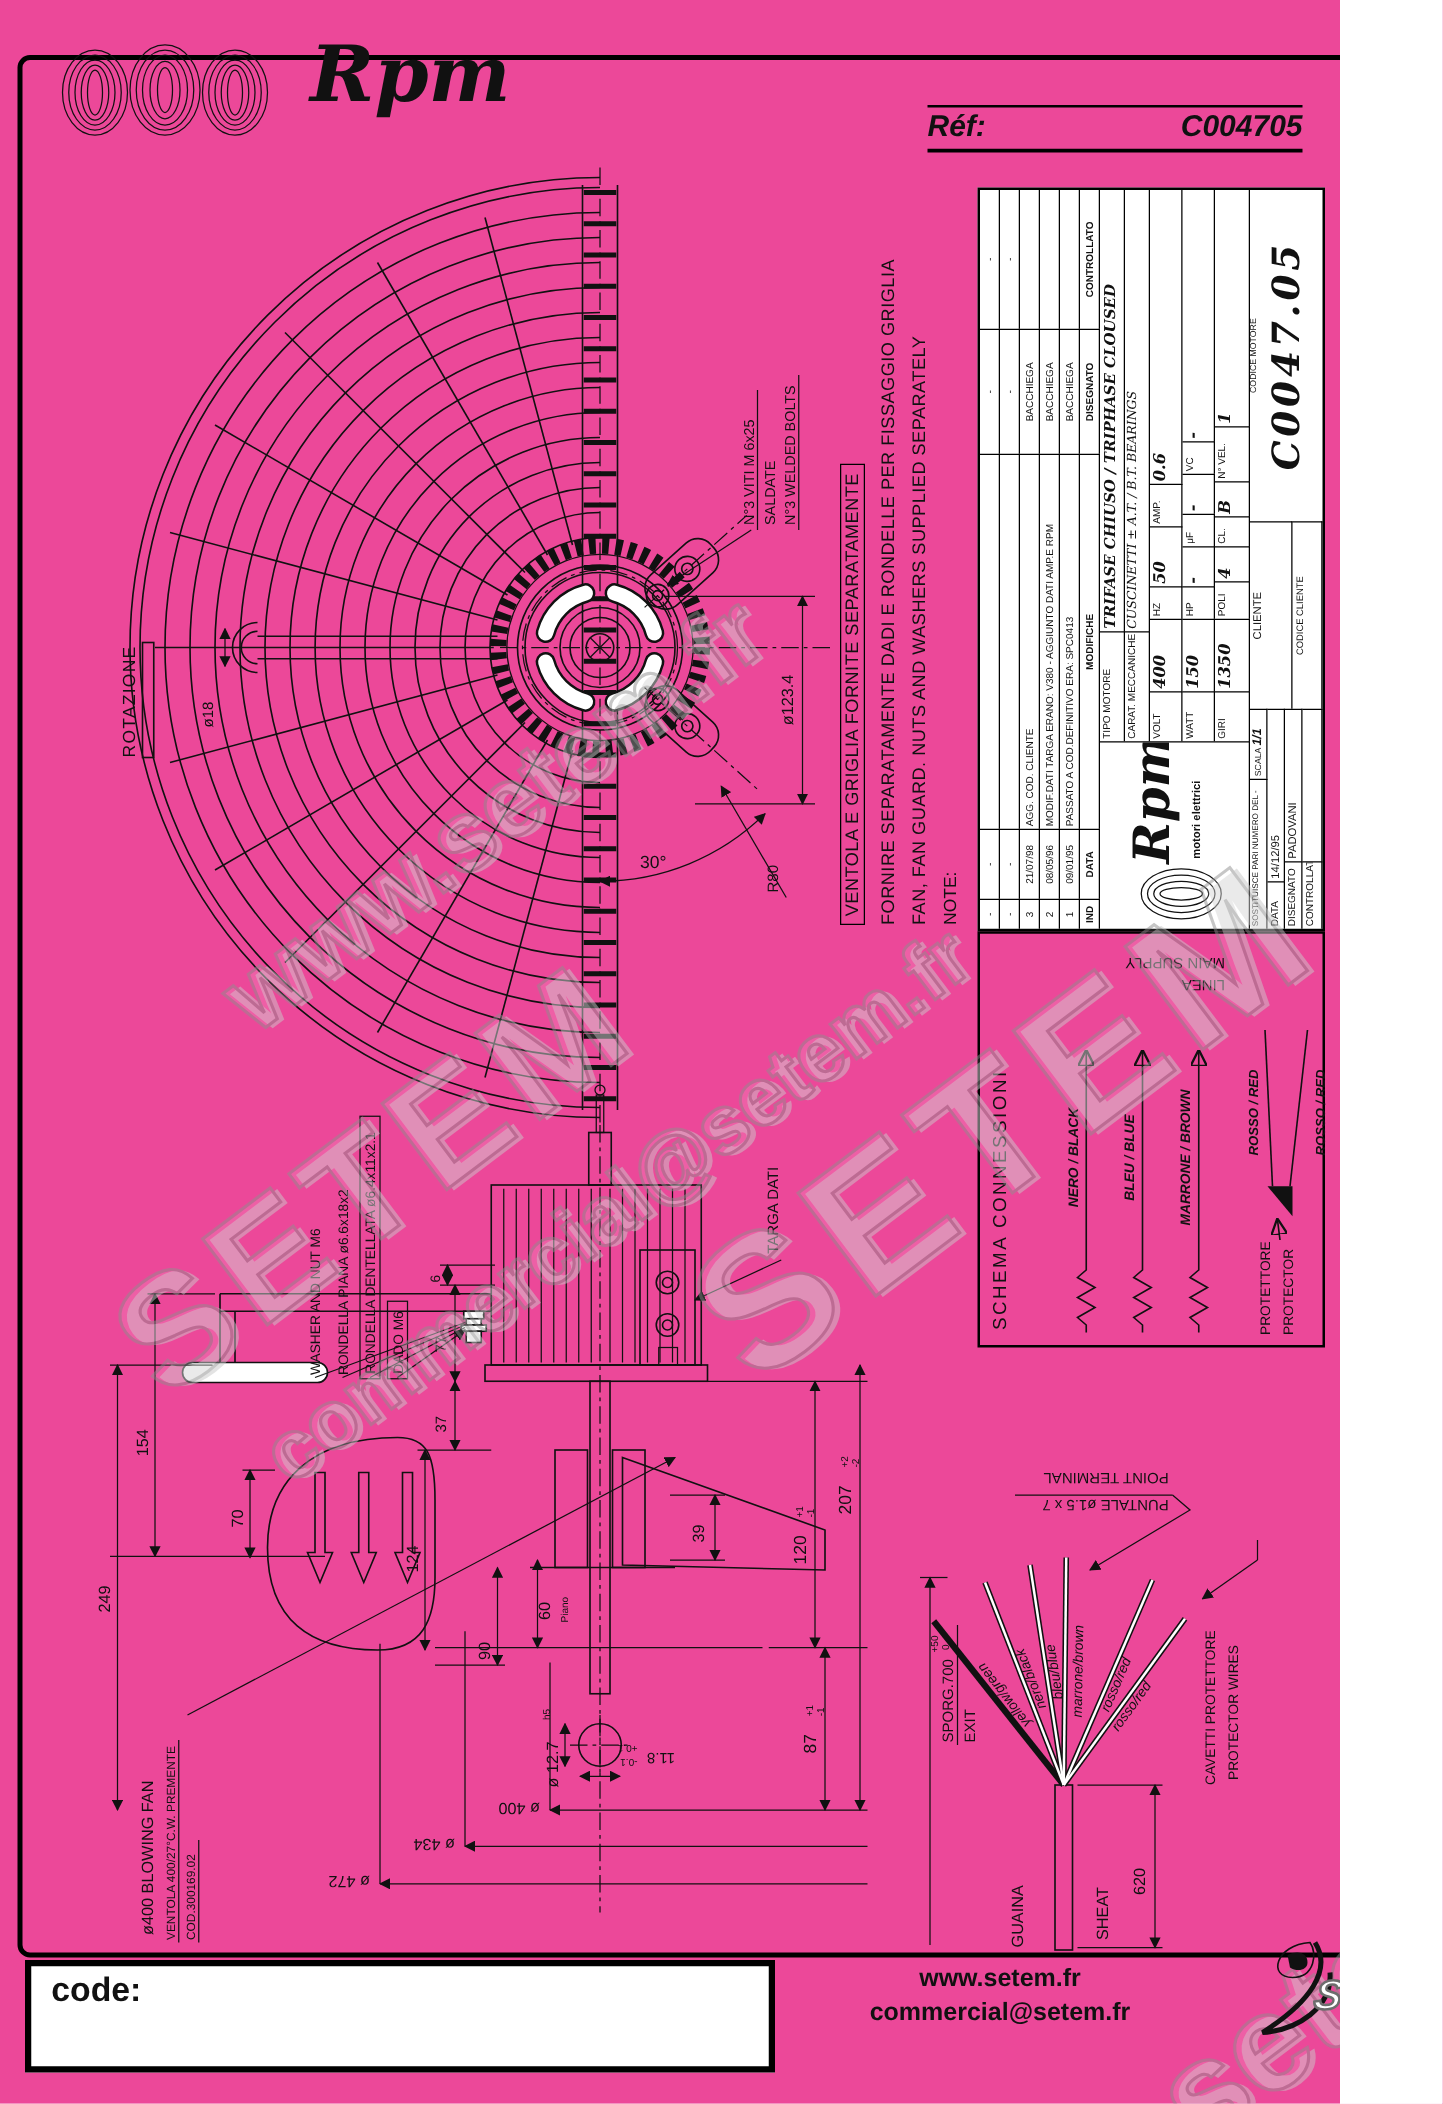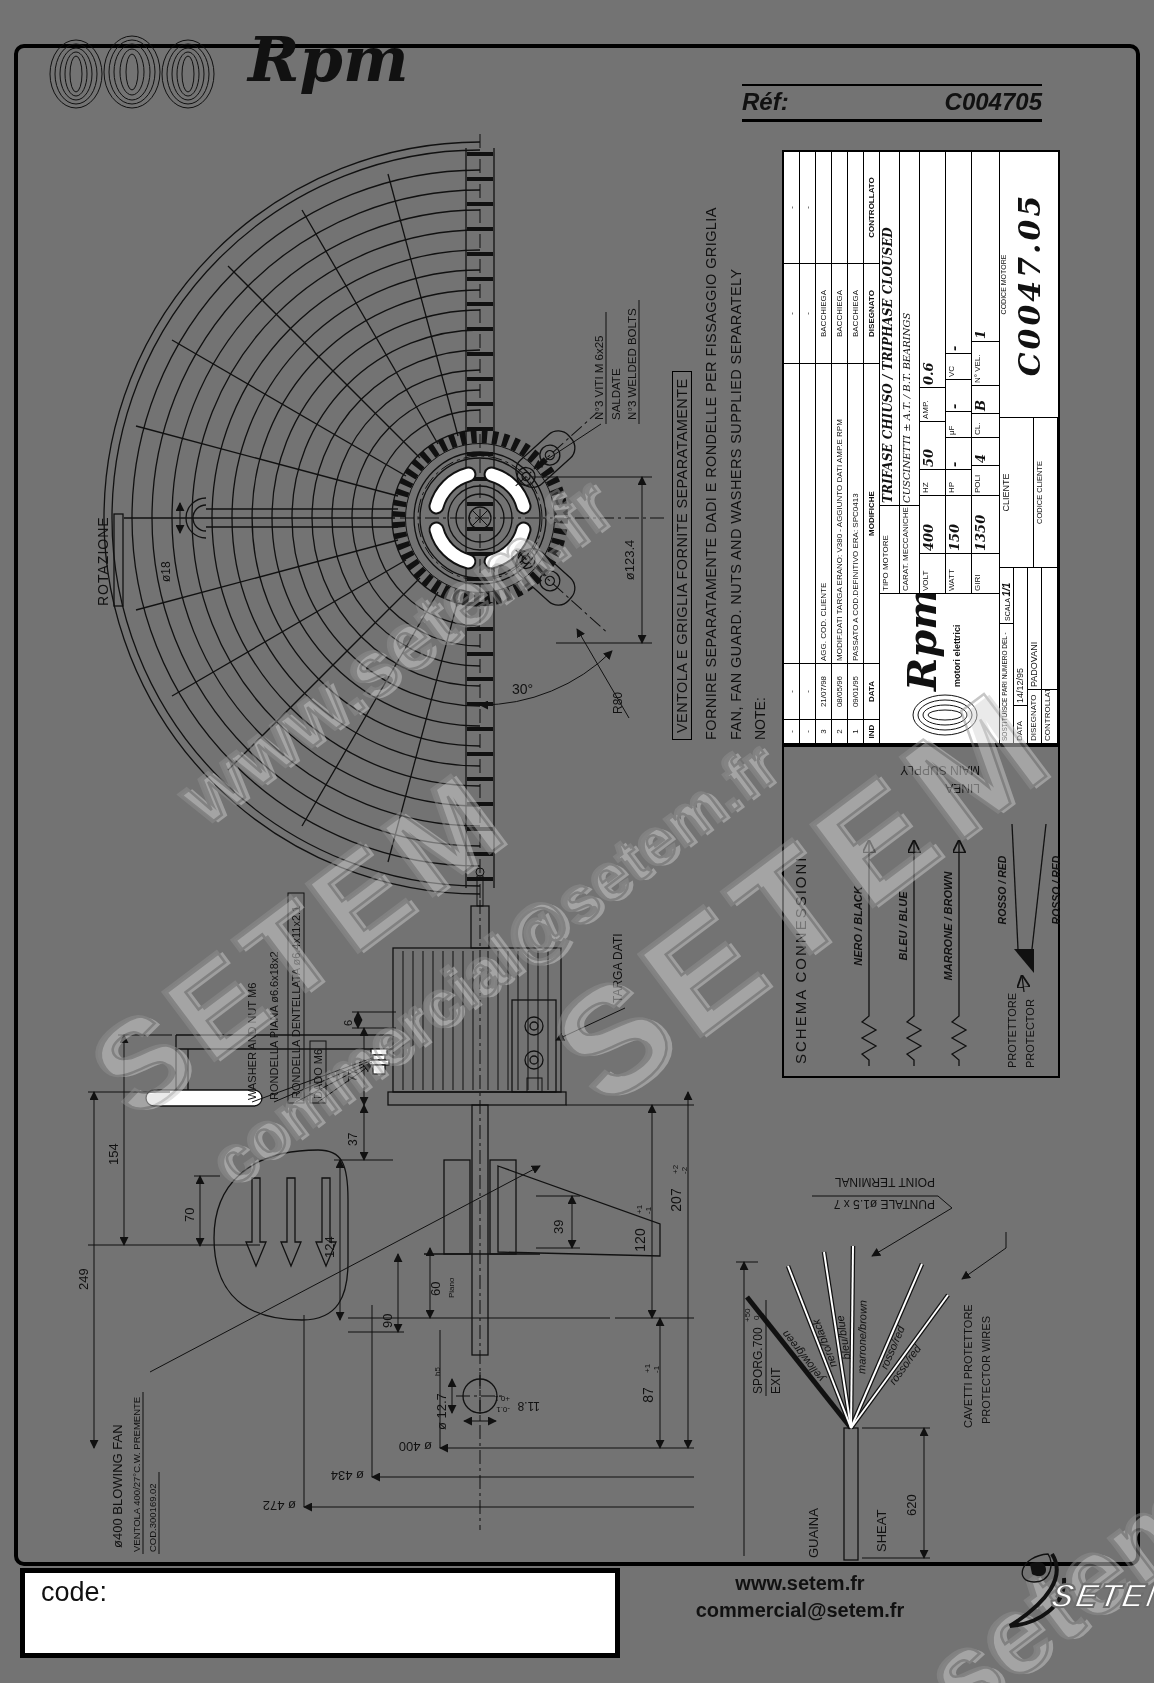--- a/index.html
+++ b/index.html
@@ -1,16 +1,16 @@
 <!DOCTYPE html>
 <html><head>
 <meta charset="utf-8">
 <style>
   html,body{margin:0;padding:0;background:#fff;}
-  #page{position:relative;width:1154px;height:1683px;background:#737373;overflow:hidden;
+  #page{position:relative;width:1072px;height:1683px;background:#ec4899;overflow:hidden;
         font-family:"Liberation Sans",sans-serif;color:#111;}
   .abs{position:absolute;}
   svg{position:absolute;overflow:visible;}
   svg text{fill:#111;font-family:"Liberation Sans",sans-serif;}
   .frame{position:absolute;left:14px;top:44px;width:1118px;height:1514px;border:4px solid #000;border-radius:10px;}
   
   .brand-rpm{font-family:"DejaVu Serif",serif;font-style:italic;font-weight:bold;font-size:62px;line-height:60px;}
   .refbox{position:absolute;left:742px;top:40px;width:300px;border-bottom:3px solid #000;padding-bottom:3px;
           font-style:italic;font-weight:bold;font-size:24px;display:flex;justify-content:space-between;margin-top:48px;}
   .refbox2{position:absolute;left:742px;top:84px;width:300px;height:2px;background:#000;}
@@ -30,21 +30,21 @@
   .codice{font-family:"DejaVu Serif",serif;font-style:italic;font-weight:bold;font-size:30px;letter-spacing:3px;text-align:center;}
   
   .sblock{position:absolute;left:782px;top:1078px;width:333px;height:278px;border:2px solid #000;
           transform:rotate(-90deg);transform-origin:0 0;background:transparent;box-sizing:border-box;}
   
   .wm{position:absolute;font-weight:bold;color:rgba(255,255,255,.25);
       -webkit-text-stroke:2.5px #8f8f8f;text-shadow:4px 4px 0 #c9c9c9;opacity:.5;
       transform-origin:0 0;white-space:nowrap;pointer-events:none;}
   
   .codebox{position:absolute;left:20px;top:1568px;width:600px;height:90px;border:5px solid #000;background:#fff;box-sizing:border-box;}
-  .code-label{font-size:27px;font-weight:normal;margin:4px 0 0 16px;}
+  .code-label{font-size:27px;font-weight:bold;margin:4px 0 0 16px;}
   .code-value{font-size:57px;font-weight:bold;letter-spacing:2px;margin:-12px 0 0 120px;}
   .contact{position:absolute;left:630px;top:1570px;width:340px;text-align:center;font-weight:bold;font-size:20px;line-height:27px;}
   .address{position:absolute;left:620px;top:1634px;width:520px;text-align:center;font-size:16px;}
   .setem-word{position:absolute;left:1052px;top:1577px;font-size:33px;font-weight:bold;font-style:italic;
               letter-spacing:2px;color:#fff;-webkit-text-stroke:2px #6d6d6d;transform:skewX(-10deg);}
   .dd{stroke:#111;stroke-width:1px;stroke-dasharray:14 4 3 4;fill:none;}
   .ln{stroke:#111;stroke-width:1.3px;fill:none;}
   .thin{stroke:#111;stroke-width:1px;fill:none;}
 </style>
 </head>

